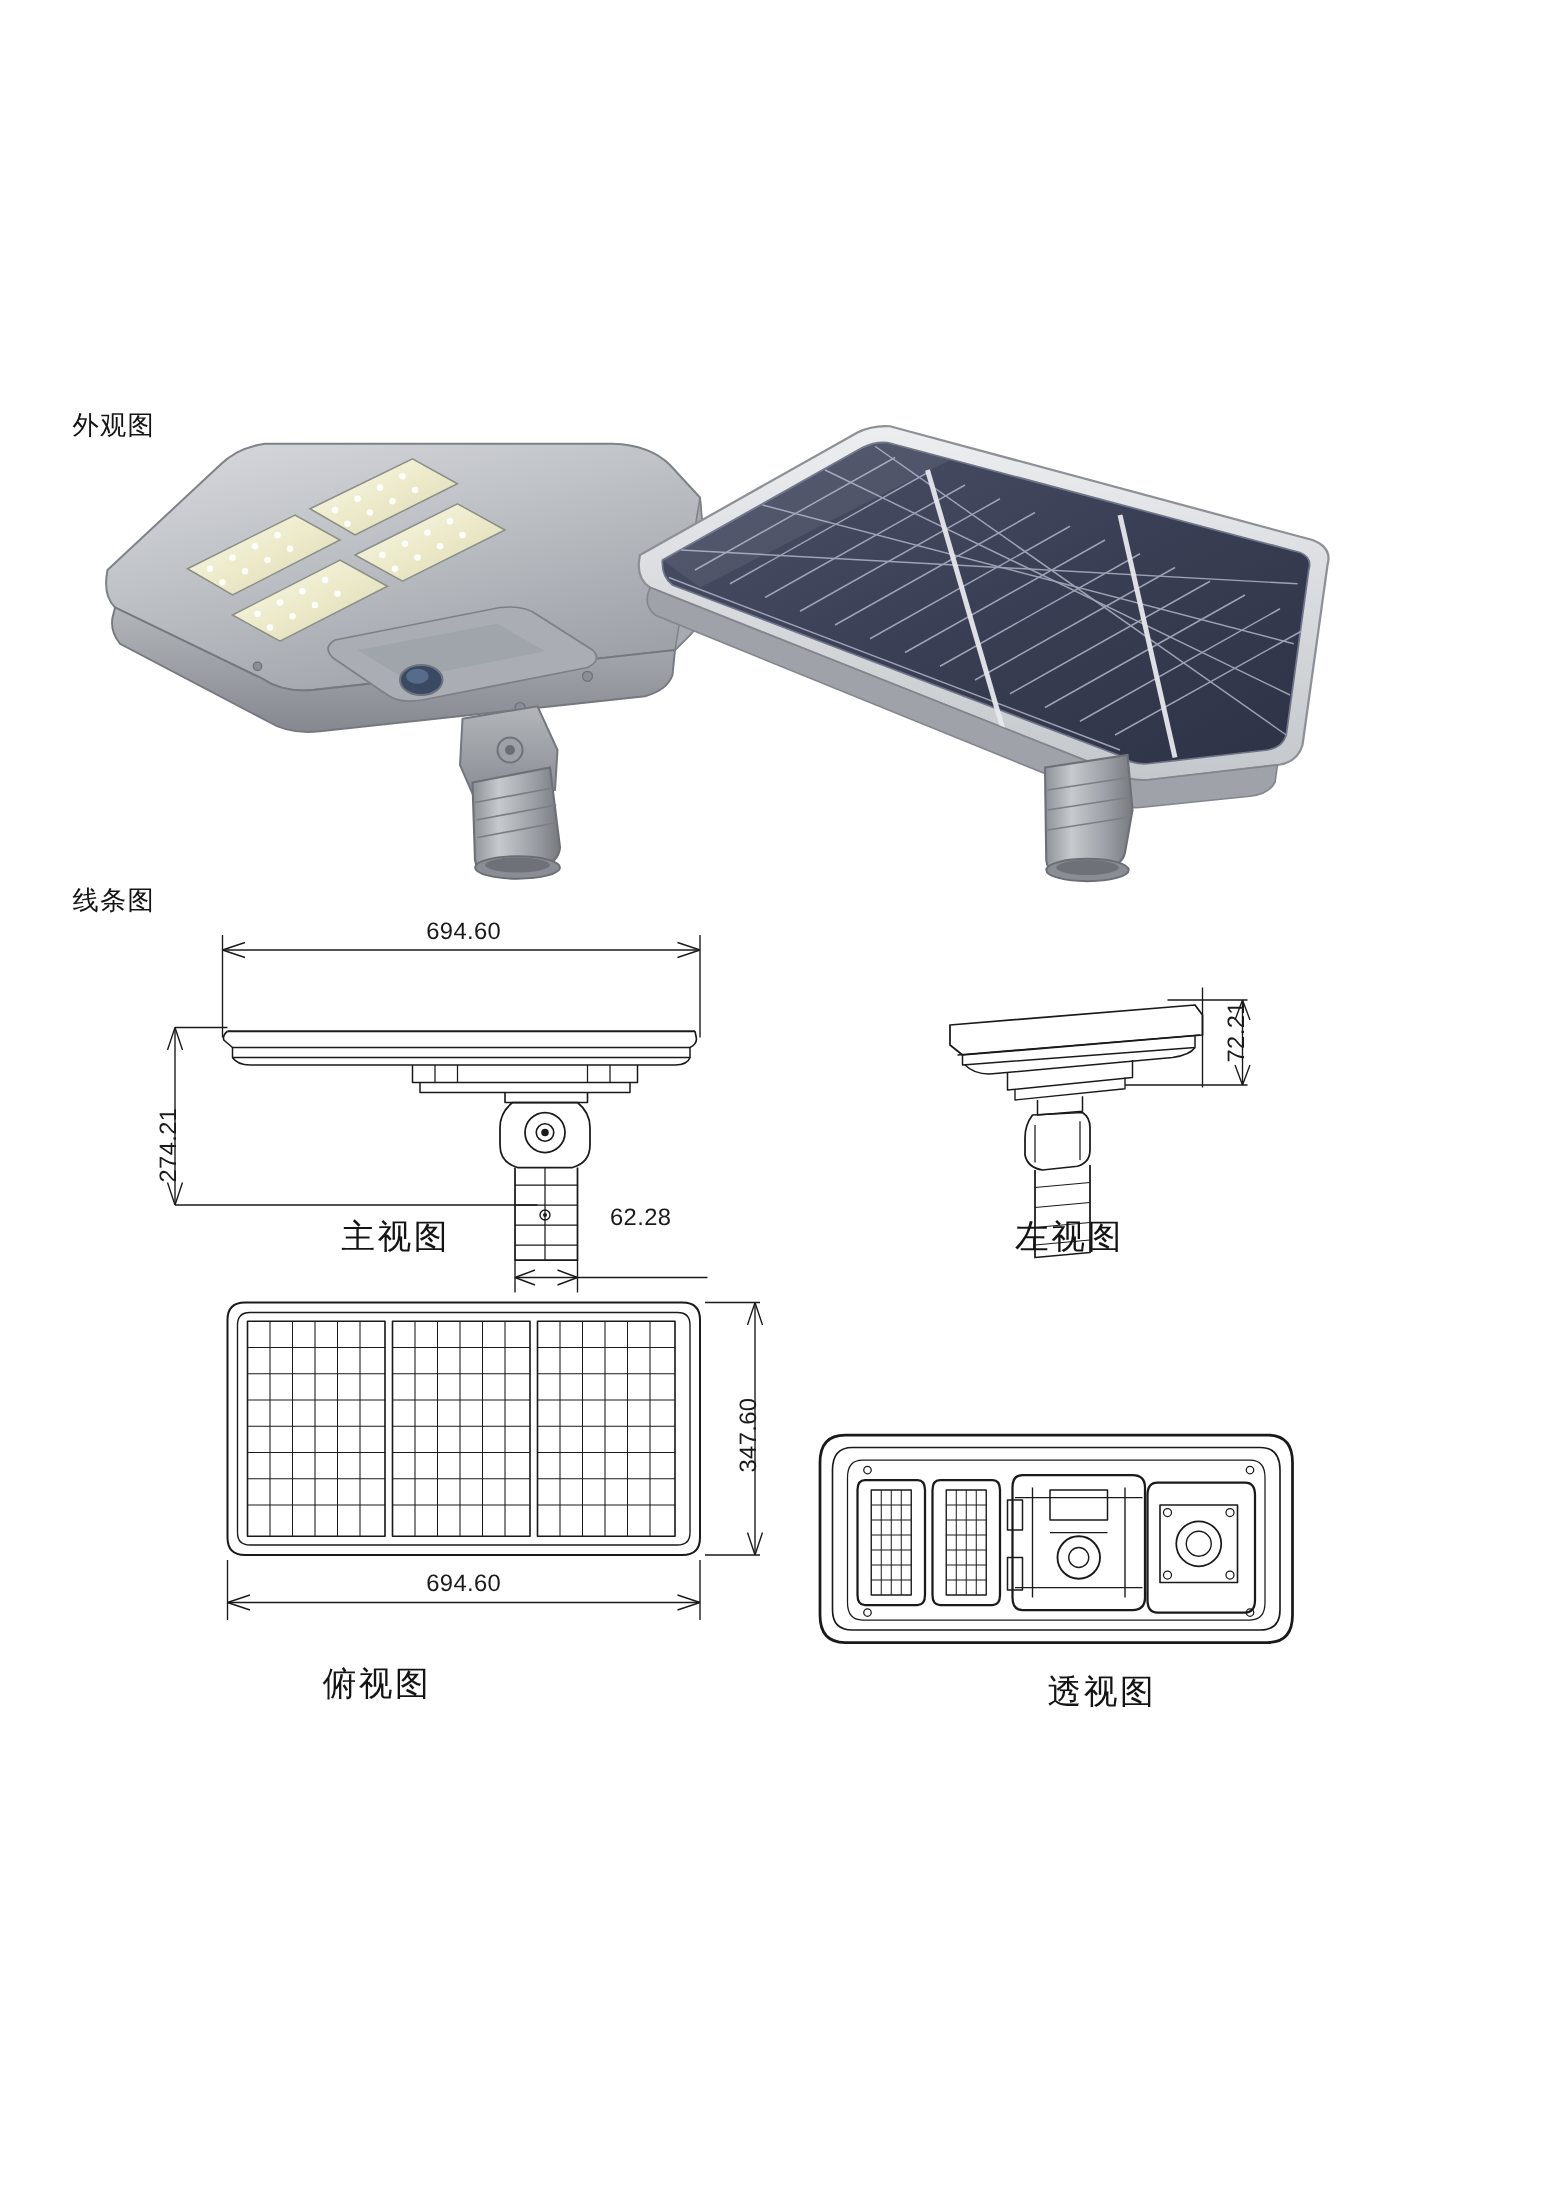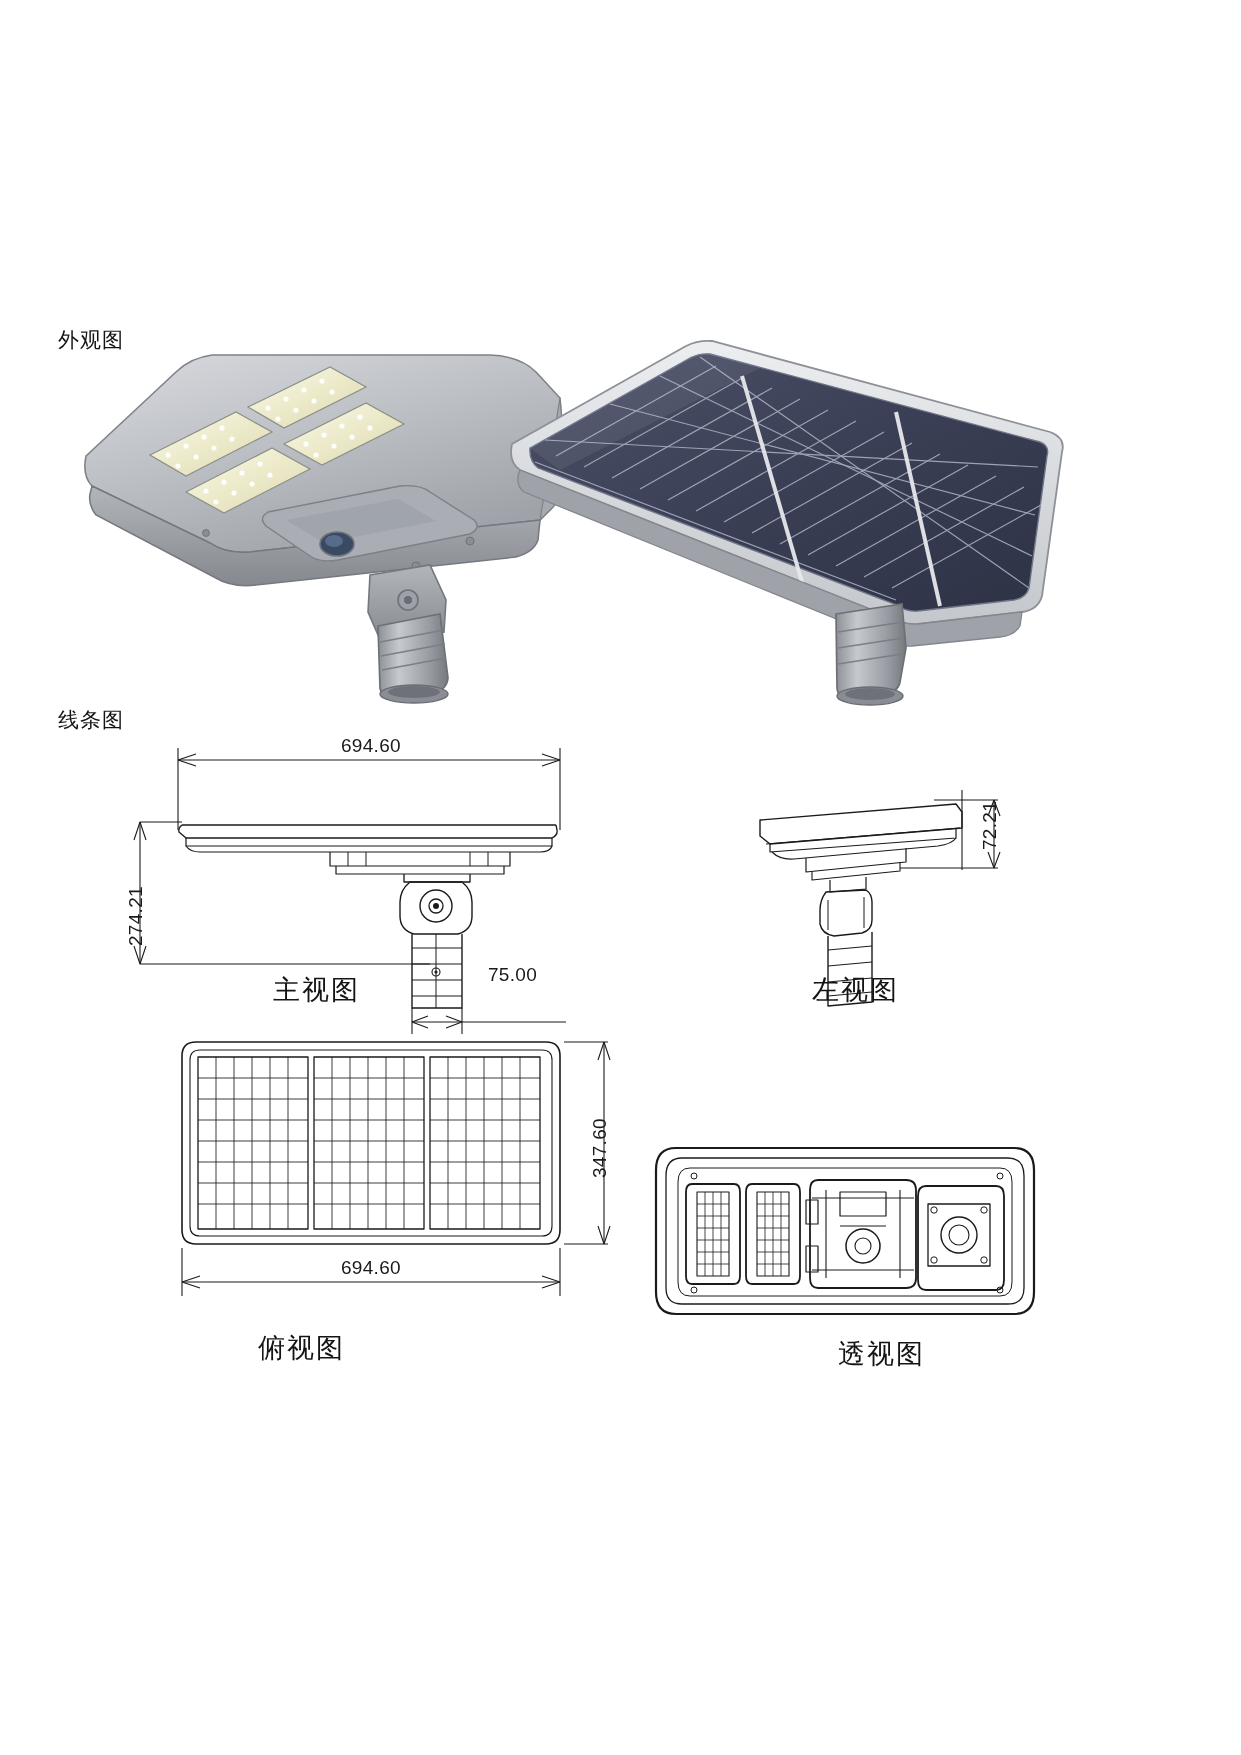--- a/index.html
+++ b/index.html
@@ -407,21 +407,21 @@
 
       <path d="M806,1200 L818,1200 L818,1224 L806,1224 Z" stroke-width="1.2"></path>
       <path d="M806,1246 L818,1246 L818,1272 L806,1272 Z" stroke-width="1.2"></path>
     </g>
   </svg>
 
   <div class="dim" style="left:341px;top:736px;">694.60</div>
 
   <div class="dim vert" style="left:126px;top:946px;">274.21</div>
 
-  <div class="dim" style="left:488px;top:965px;">75.00</div>
+  <div class="dim" style="left:488px;top:965px;">62.28</div>
 
   <div class="dim vert" style="left:980px;top:850px;">72.21</div>
 
   <div class="dim vert" style="left:590px;top:1178px;">347.60</div>
 
   <div class="dim" style="left:341px;top:1258px;">694.60</div>
 
   <div class="view-caption" style="left:273px;top:976px;">主视图</div>
 
   <div class="view-caption" style="left:812px;top:976px;text-align:center;">左视图</div>

